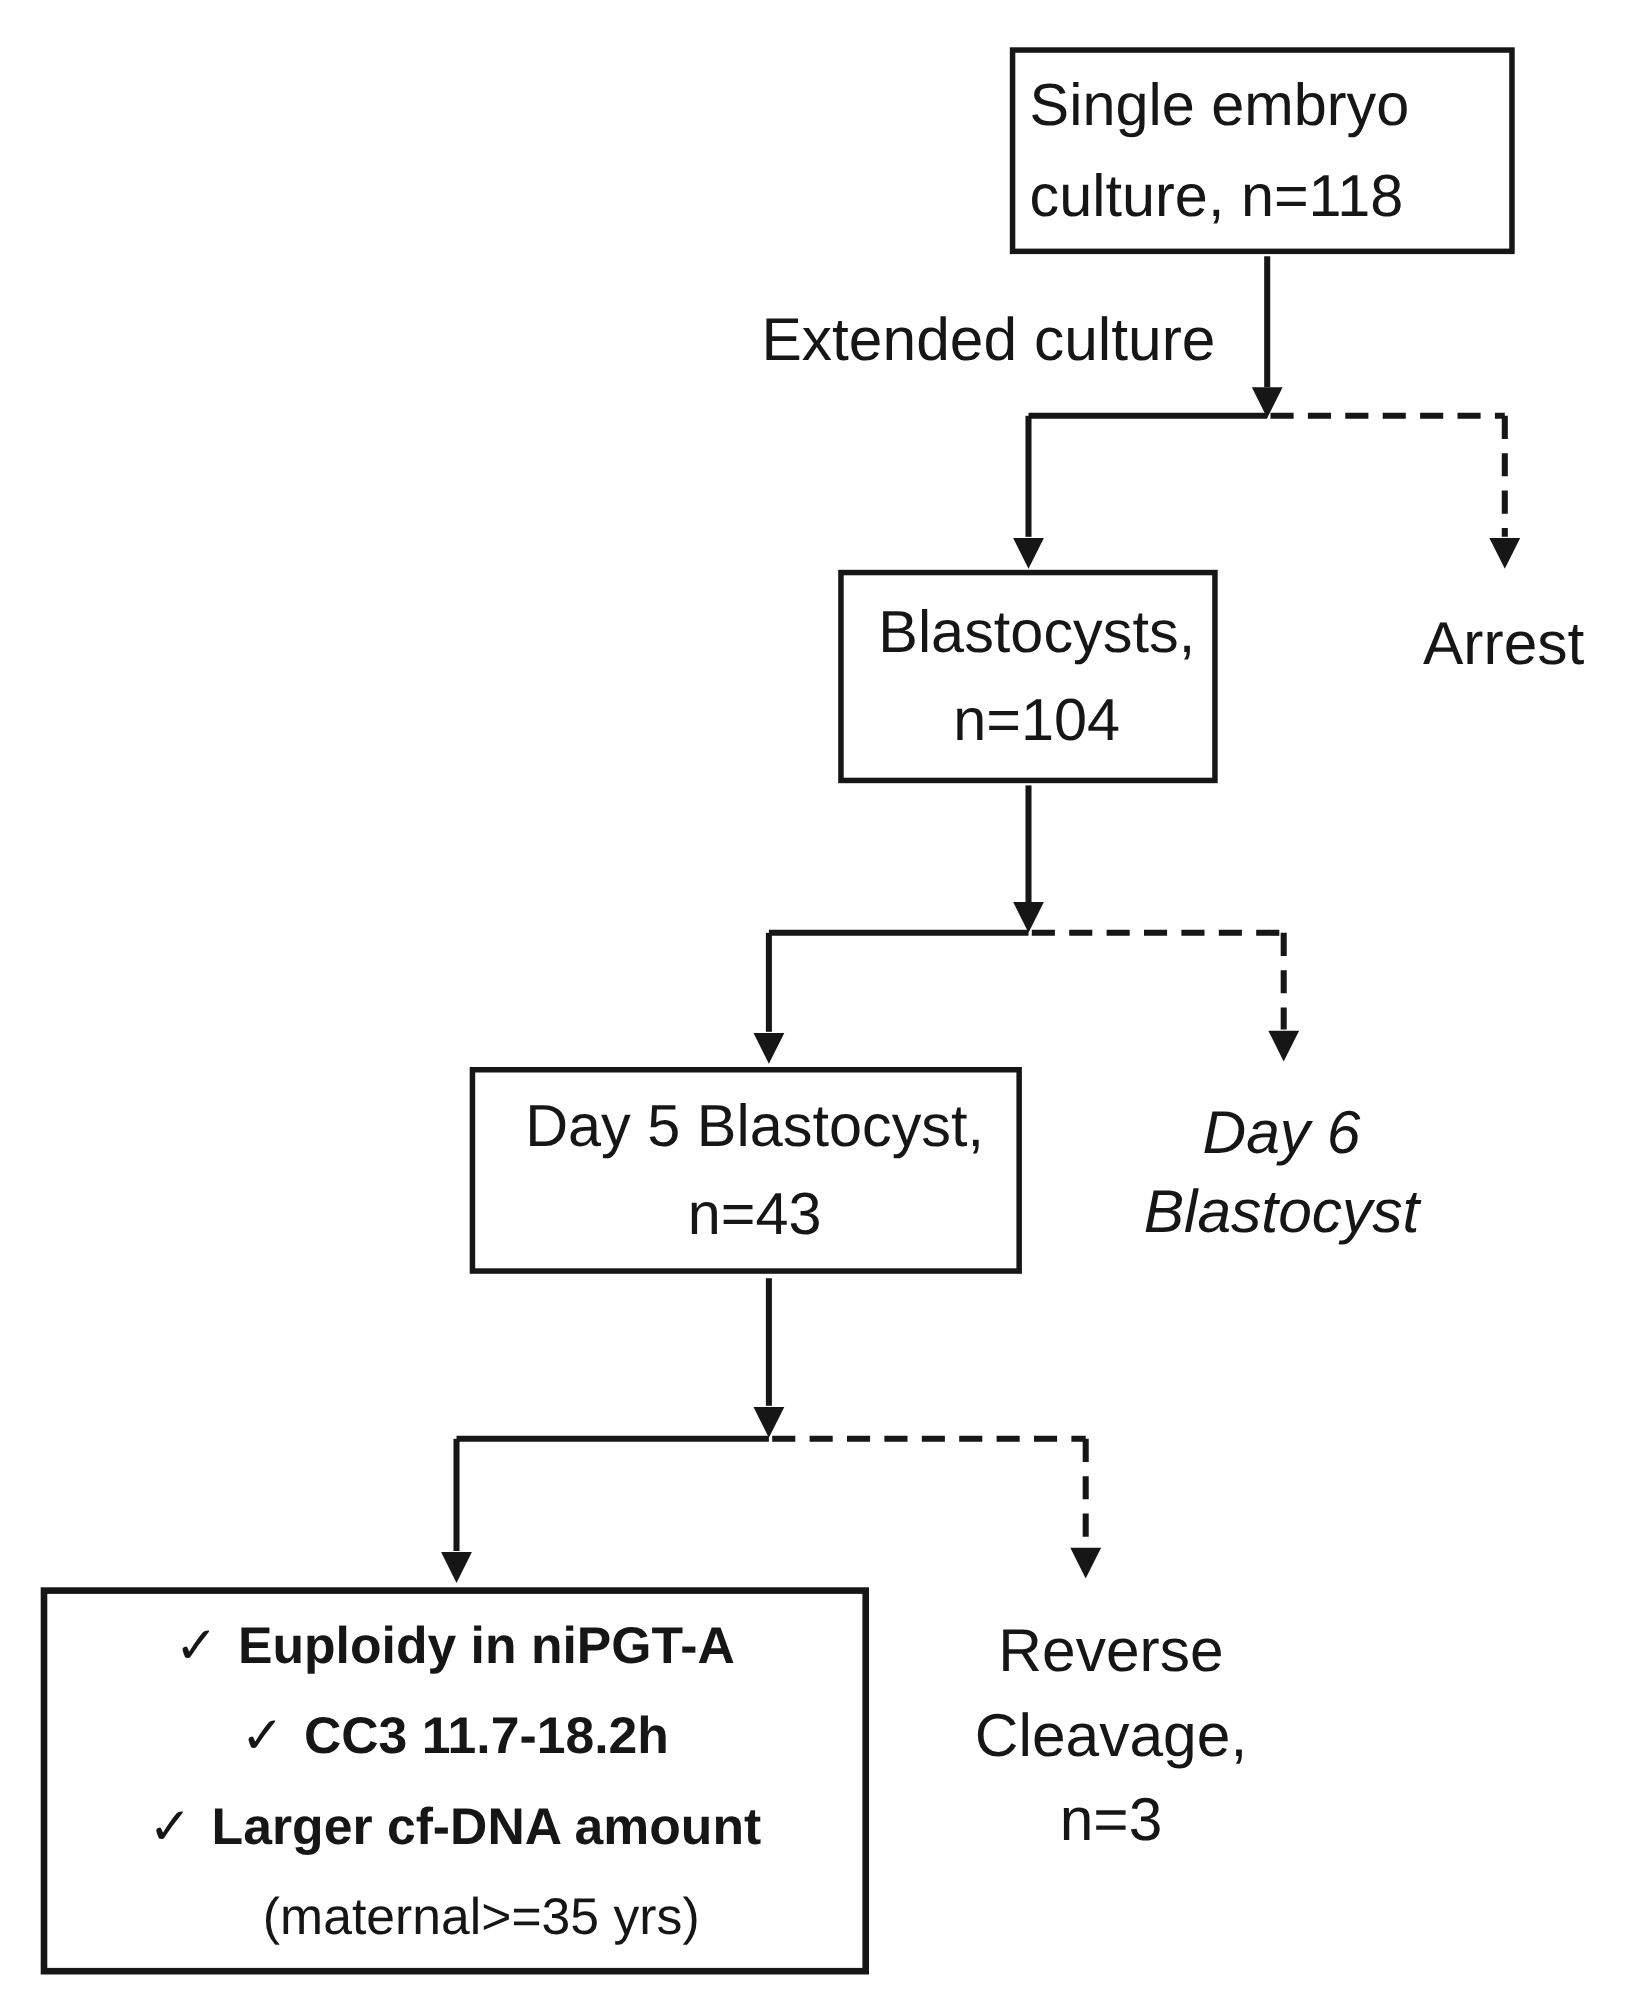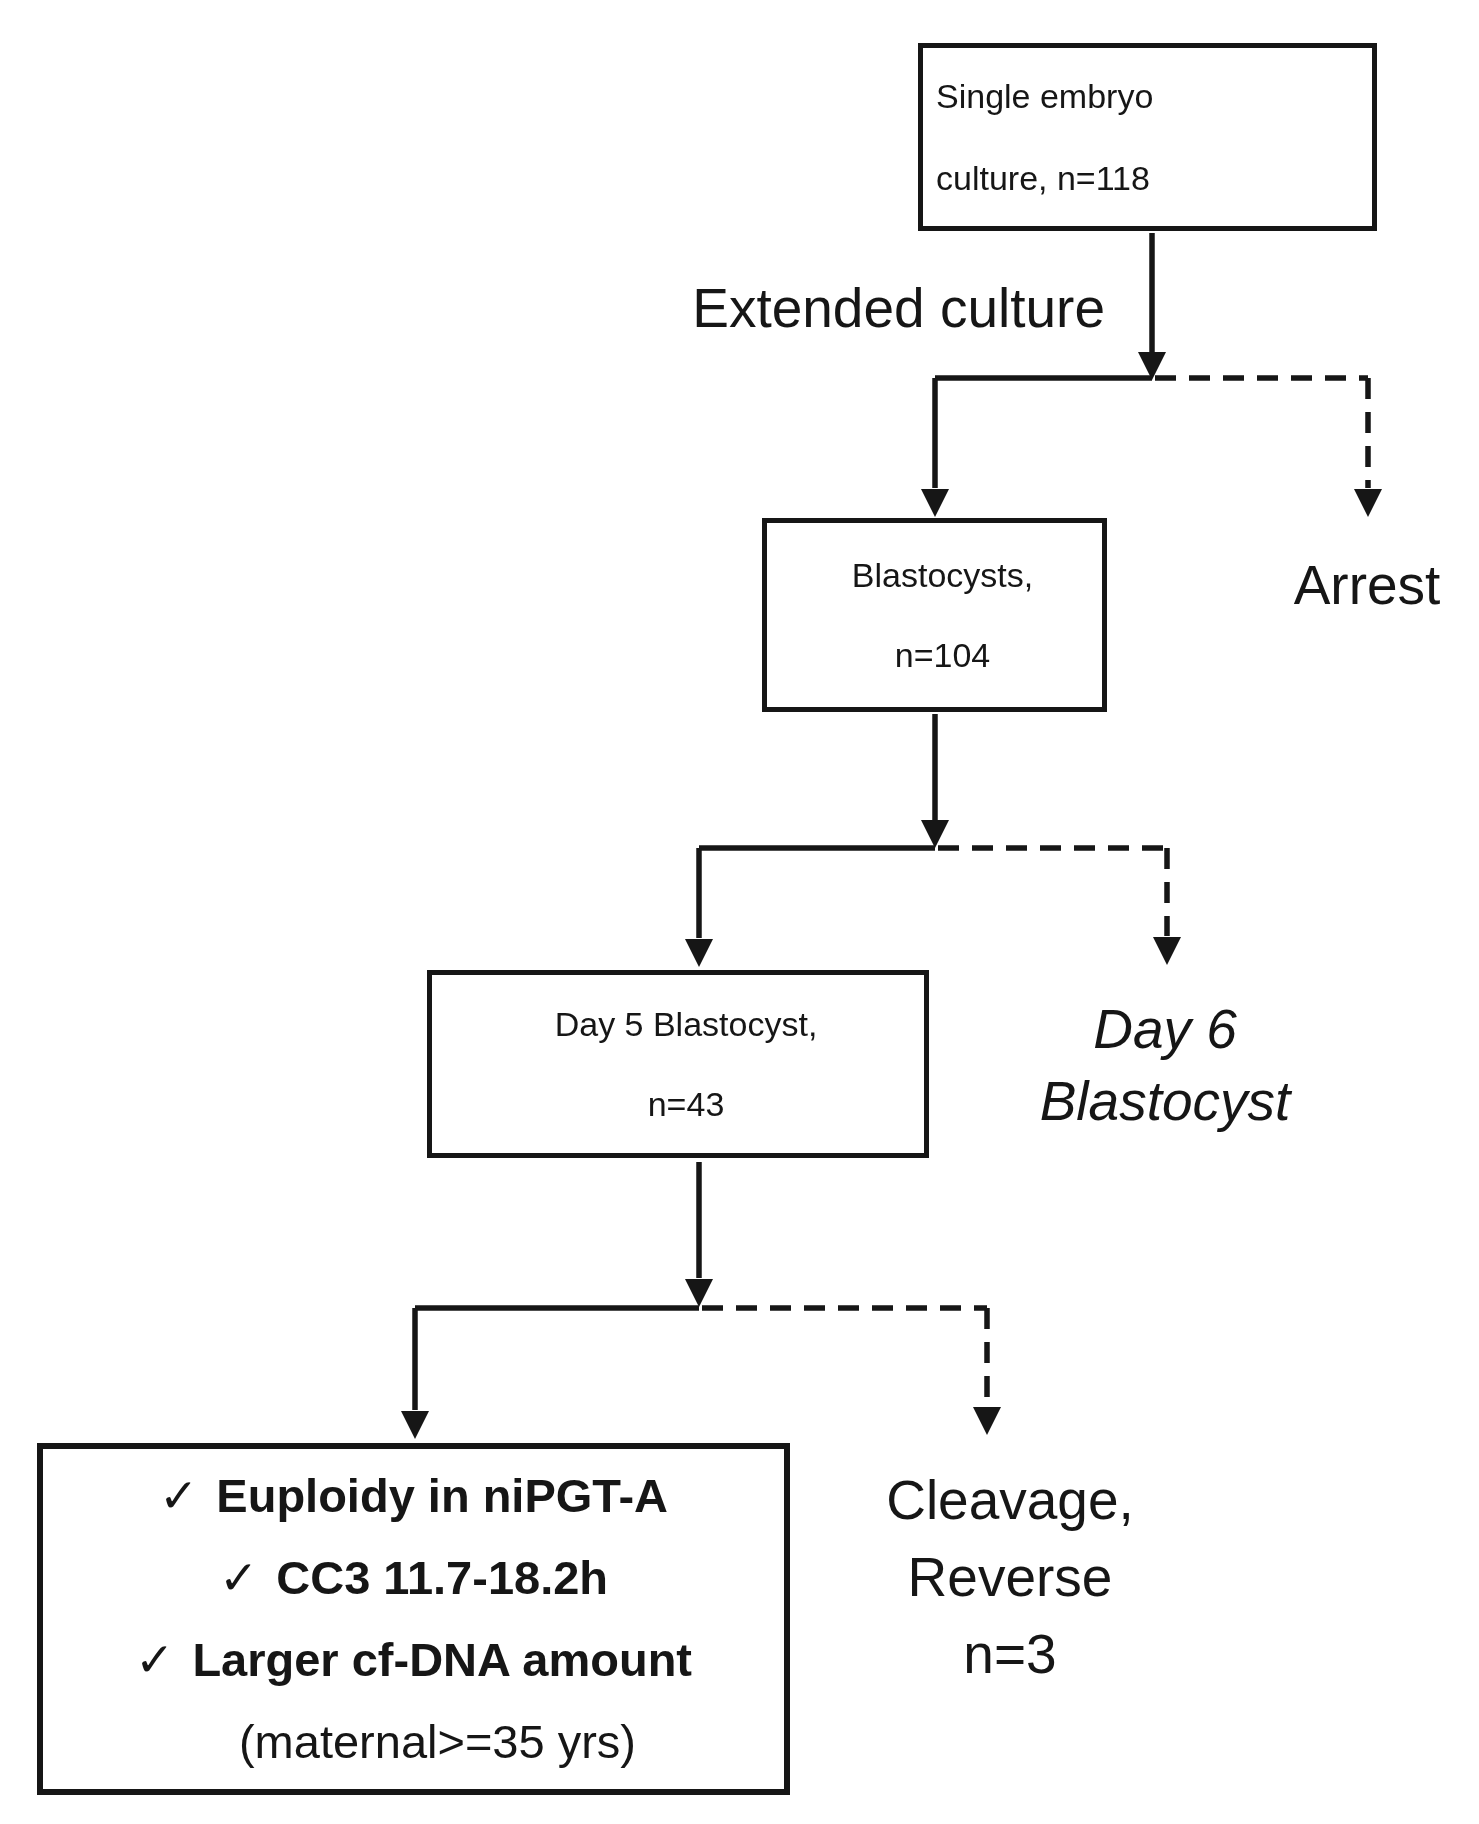--- a/index.html
+++ b/index.html
@@ -26,21 +26,21 @@
   .arrowhead { fill: #161616; stroke: none; }
 
   .node {
     position: absolute;
     box-sizing: border-box;
     border: 5px solid #161616;
     background: #ffffff;
     display: flex;
     flex-direction: column;
     justify-content: center;
-    font-size: 34px;
+    font-size: 54px;
     line-height: 80px;
     white-space: nowrap;
   }
   .node.centered { align-items: center; text-align: center; padding-left: 16px; }
   .node.left-text { align-items: flex-start; padding-left: 13px; line-height: 82px; }
 
   #box-single-embryo { left: 918px; top: 43px;  width: 459px; height: 188px; }
   #box-blastocysts   { left: 762px; top: 518px; width: 345px; height: 194px; }
   #box-day5          { left: 427px; top: 970px; width: 502px; height: 188px; }
 
@@ -140,18 +140,18 @@
   <div class="freelabel" id="label-extended">Extended culture</div>
 
   <div class="freelabel" id="label-arrest">Arrest</div>
 
   <div class="freelabel" id="label-day6">
     <div>Day 6</div>
     <div>Blastocyst</div>
   </div>
 
   <div class="freelabel" id="label-reverse">
+    <div>Reverse</div>
     <div>Cleavage,</div>
-    <div>Reverse</div>
     <div>n=3</div>
   </div>
 
 </div>
 
 </body></html>

